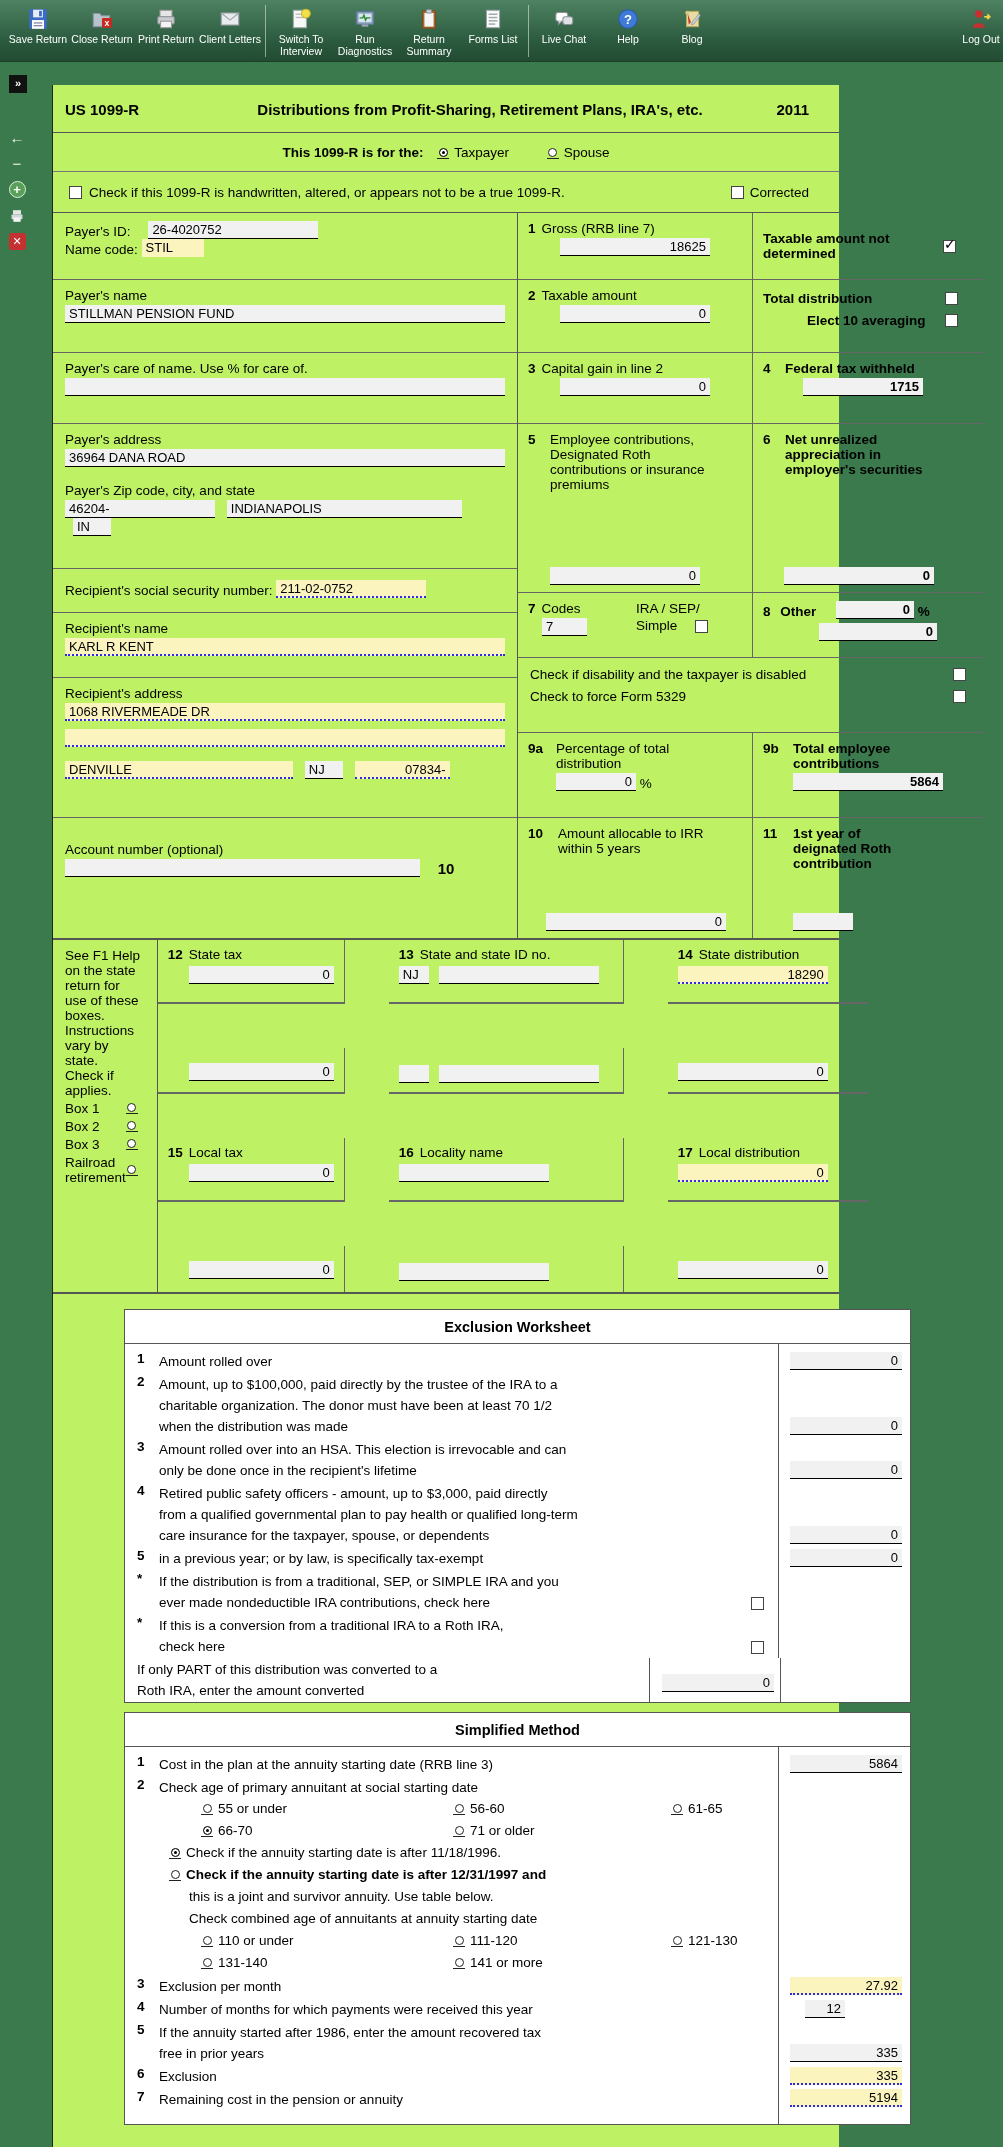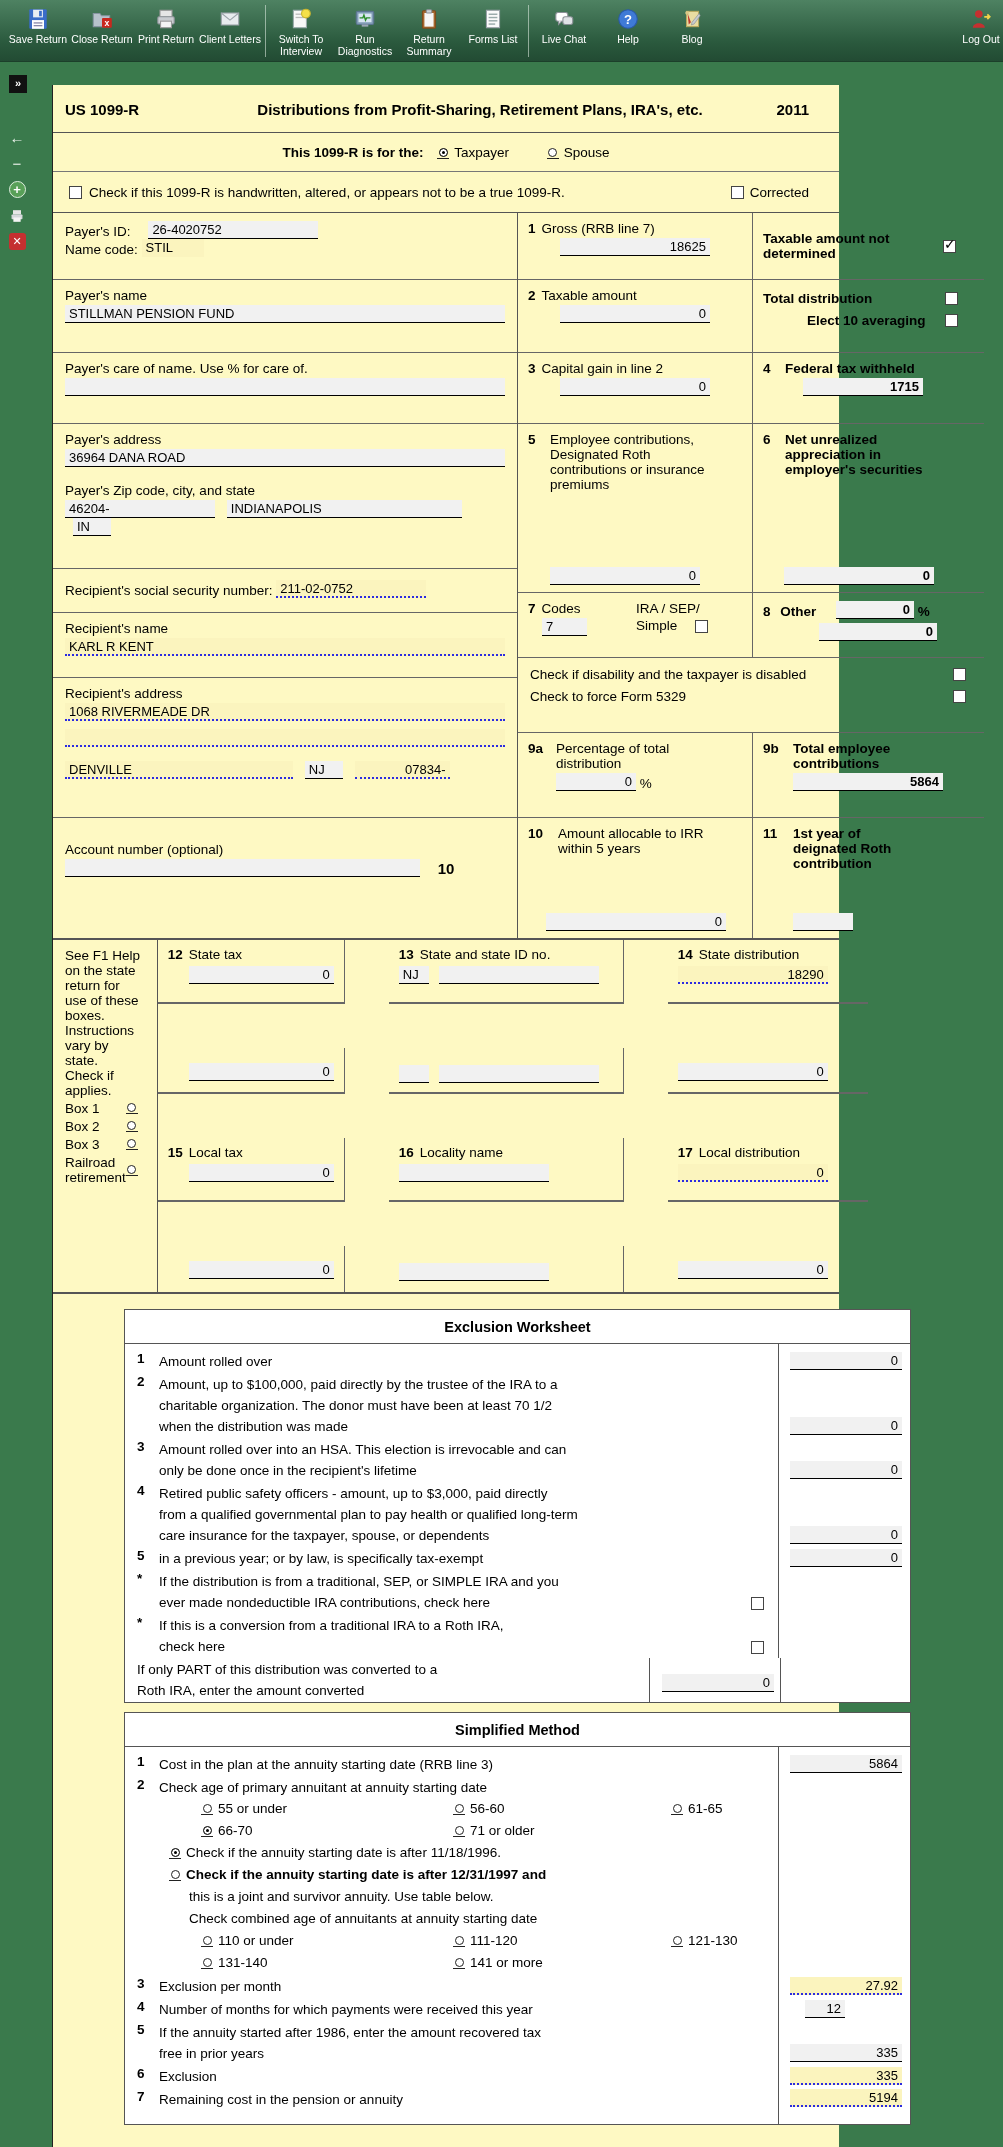--- a/index.html
+++ b/index.html
@@ -20,21 +20,21 @@
   
   .rail{position:absolute; left:0; top:62px; width:34px; bottom:0;}
   .expander{width:18px; height:18px; background:#111; color:#fff; font-size:11px; line-height:17px;
     text-align:center; margin:13px 0 0 9px; cursor:pointer; font-weight:bold;}
   .railicons{margin-top:36px; display:flex; flex-direction:column; align-items:center; gap:9px; width:34px;}
   .ric{width:17px; height:17px; display:flex; align-items:center; justify-content:center;
     color:#eef4ee; font-size:15px; cursor:pointer; line-height:1;}
   .ric.circle-green{background:#58a058; border-radius:50%; color:#fff; font-size:13px; font-weight:bold; border:1px solid #dfeedf;}
   .ric.circle-red{background:#c53030; border-radius:3px; color:#fff; font-size:11px; font-weight:bold;}
   
-  .form{position:absolute; left:52px; top:85px; width:787px; height:2062px; background:#fef9c3; border-left:1px solid #222;}
+  .form{position:absolute; left:52px; top:85px; width:787px; height:2062px; background:#bef264; border-left:1px solid #222;}
   .hdr{display:flex; align-items:center; padding:16px 14px 14px 12px; border-bottom:1.5px solid #555;}
   .hdr .t1{font-weight:bold; font-size:15px; width:150px;}
   .hdr .t2{font-weight:bold; font-size:15px; flex:1; text-align:center;}
   .hdr .t3{font-weight:bold; font-size:15px; width:80px; text-align:right; padding-right:16px;}
   .forrow{text-align:center; padding:12px 0 11px 0; border-bottom:1px solid #777; font-weight:bold;}
   .forrow .opt{font-weight:normal; margin-left:10px;}
   .checkrow{display:flex; align-items:center; padding:13px 30px 12px 16px; border-bottom:1.5px solid #555;}
   .checkrow .right{margin-left:auto; display:flex; align-items:center; gap:6px;}
   
   .fld{display:inline-block; background:#f1f1f1; border-bottom:1.5px solid #000; padding:1px 4px 0 4px;
@@ -648,21 +648,21 @@
           </span>
         </div>
       <div class="wval">
           <span class="fld">5864</span>
         </div>
     </div>
     <div class="wrow">
       <div class="wtext">
           <span class="wnum">2</span>
         <span class="wlines">
-          <span class="wline">Check age of primary annuitant at annuity starting date</span>
+          <span class="wline">Check age of primary annuitant at social starting date</span>
           <span class="optrow">
             <span class="oc1"><span class="rd">
                   <span class="ci"></span>
                   <span class="ul"></span>
                 </span><span>55 or under</span></span>
             <span class="oc2"><span class="rd">
                   <span class="ci"></span>
                   <span class="ul"></span>
                 </span><span>56-60</span></span>
             <span class="oc3"><span class="rd">

